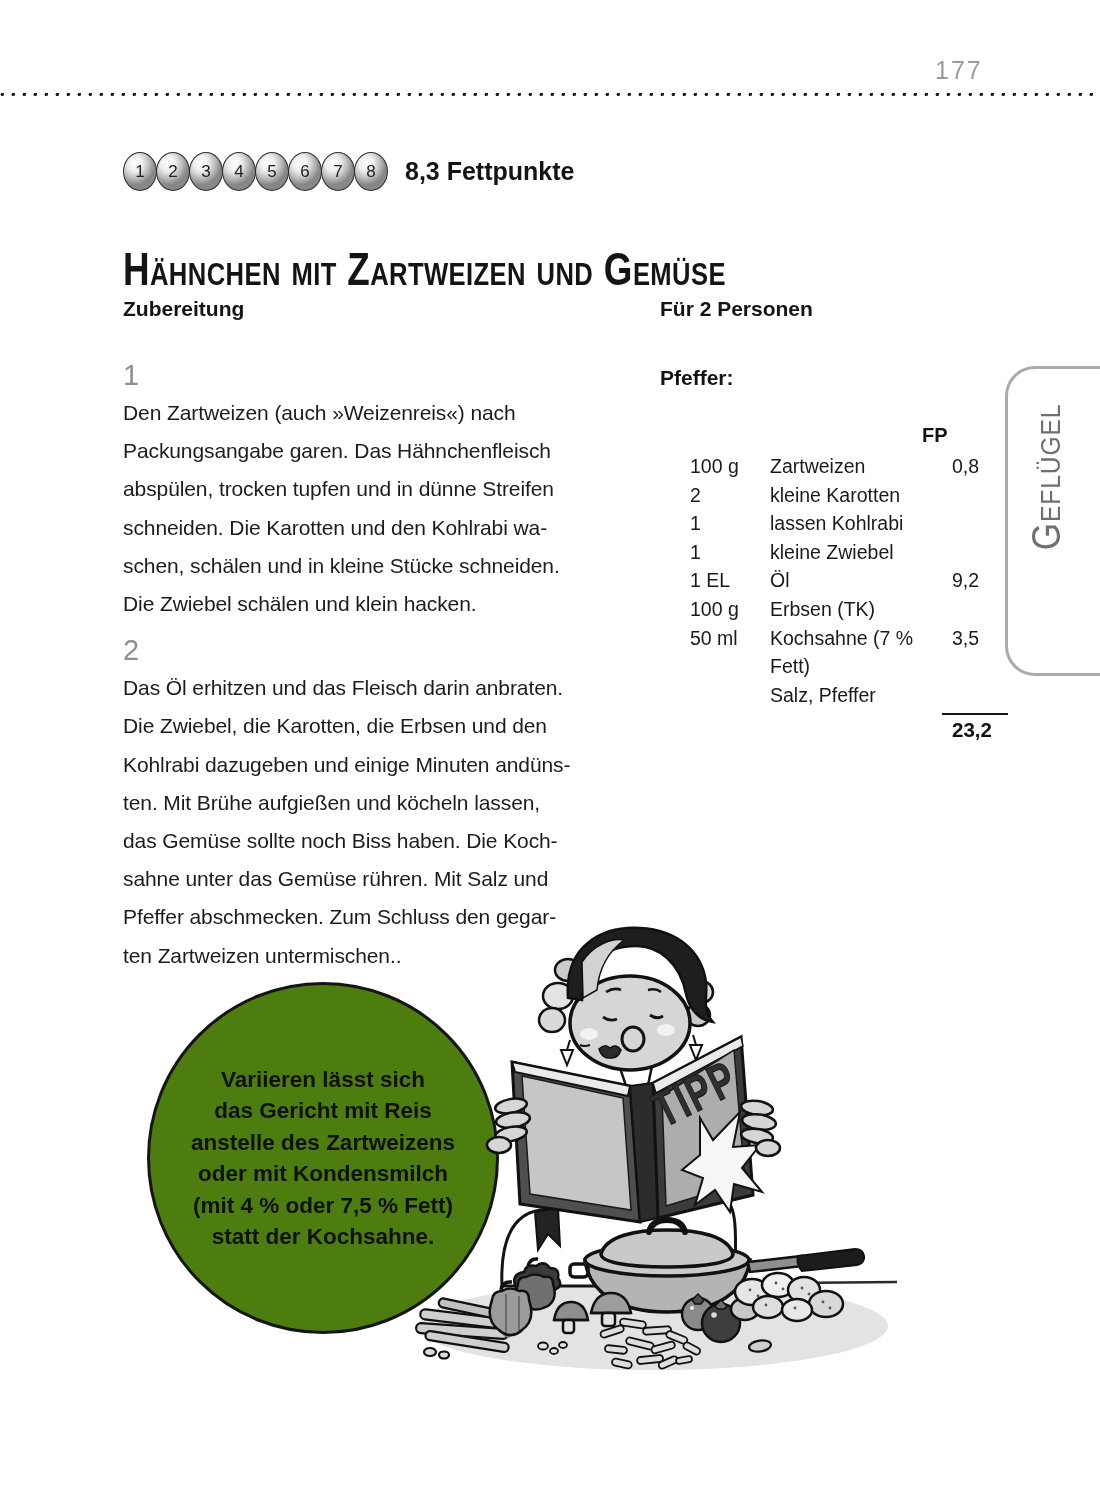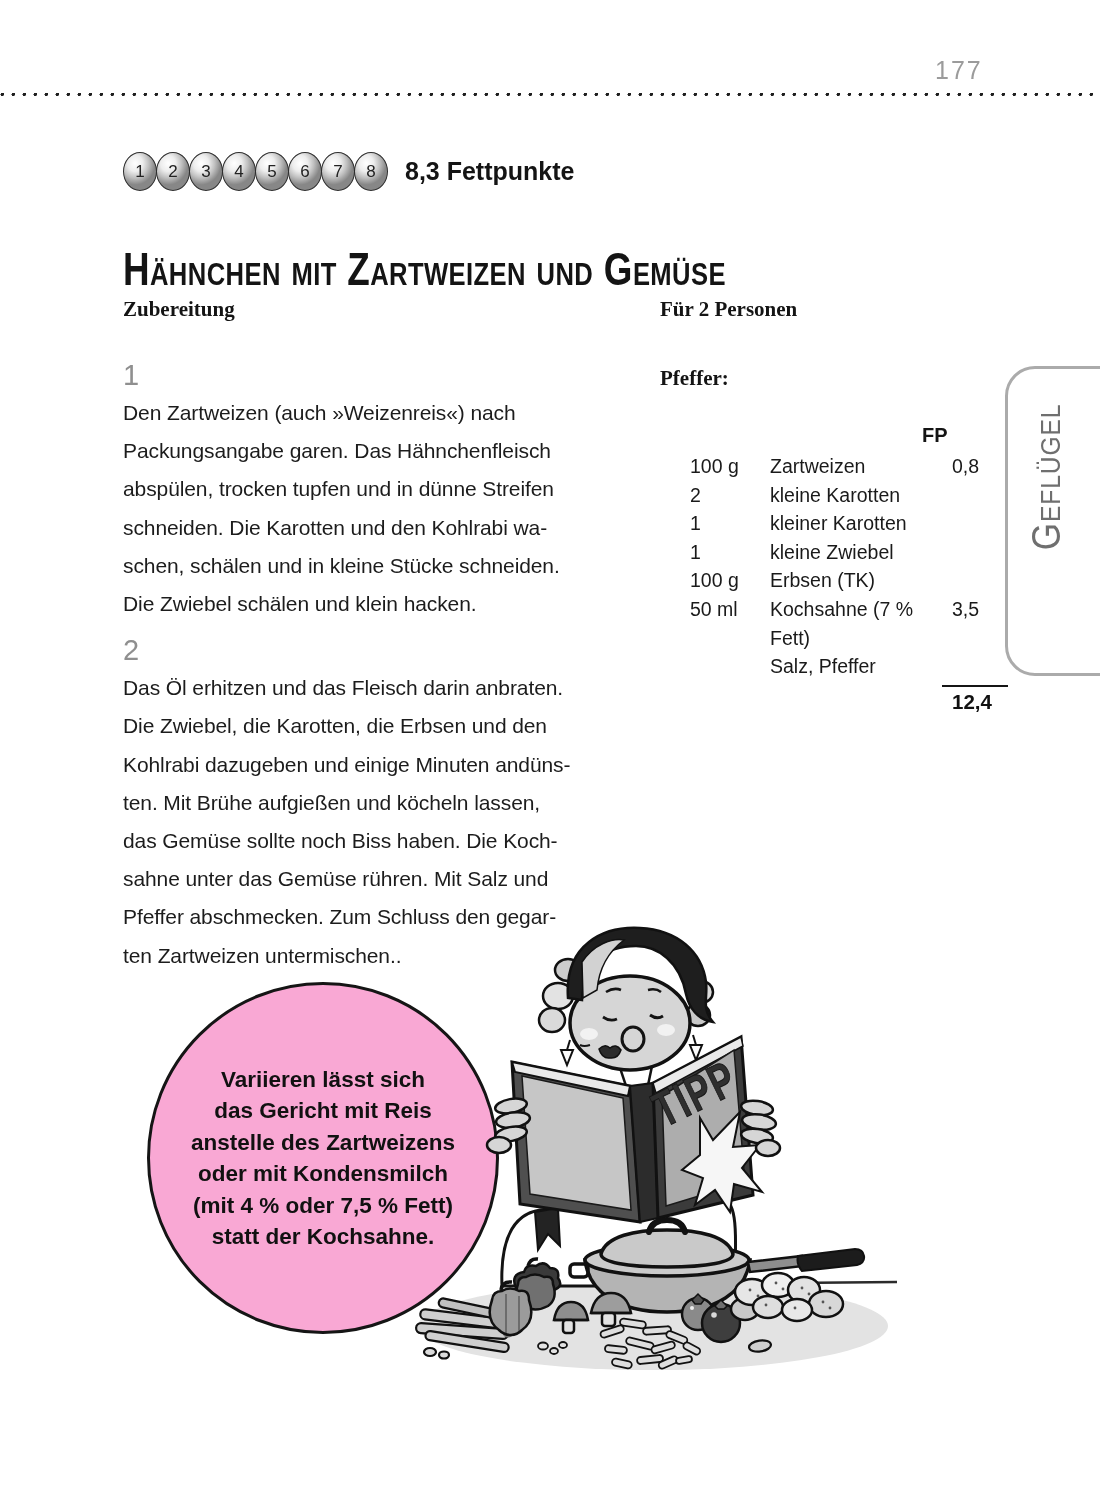--- a/index.html
+++ b/index.html
@@ -23,21 +23,21 @@
     background:radial-gradient(ellipse 62% 58% at 35% 28%, #ffffff 0%, #ededed 38%, #c0c0c0 68%, #878787 100%);
     display:flex; align-items:center; justify-content:center;
     font-size:17px; color:#222;
   }
   .fat-points-label { margin-left:18px; font-weight:bold; font-size:25px; color:#141414; }
   .title {
     position:absolute; left:123px; top:212px; font-size:46px; line-height:52px;
     font-variant:small-caps; letter-spacing:0.5px; white-space:nowrap;
     transform:scaleX(0.8); transform-origin:left top; color:#141414;
   }
-  .col-header { position:absolute; font-weight:bold; font-size:21px; color:#141414;font-family:Liberation Serif, serif; }
+  .col-header { position:absolute; font-weight:bold; font-size:21px; color:#141414; }
   .hdr-zubereitung { left:123px; top:297px; }
   .hdr-personen   { left:660px; top:297px; }
   .hdr-zutaten    { left:660px; top:366px; }
   .steps { position:absolute; left:123px; top:356px; width:545px; }
   .step-num { font-size:29px; color:#8f8f8f; line-height:38px; }
   .step-text { font-size:21px; line-height:38.2px; white-space:pre-line; color:#1c1c1c; letter-spacing:-0.1px; }
   .step-block + .step-block { margin-top:8px; }
   .fp-header { position:absolute; left:922px; top:424px; font-weight:bold; font-size:20px; color:#141414; }
   .ingredients { position:absolute; left:660px; top:452px; width:330px;margin-left:30px; }
   .ing-row { display:grid; grid-template-columns:80px 178px auto; font-size:19.5px; line-height:28.6px; }
@@ -48,21 +48,21 @@
     position:absolute; left:1005px; top:366px; width:170px; height:310px;
     border:3px solid #ababab; border-radius:30px; background:#fff; box-sizing:border-box;
   }
   .category-tab-label {
     position:absolute; left:946px; top:456px; width:200px; height:42px; line-height:42px;
     transform:rotate(-90deg) scaleX(0.88); text-align:center;
     font-variant:small-caps; font-size:40px; color:#6f6f6f; letter-spacing:1px;
   }
   .tip-bubble {
     position:absolute; left:147px; top:982px; width:346px; height:346px;
-    border:3.5px solid #151515; border-radius:50%; background:#f9a8d4; box-sizing:content-box;
+    border:3.5px solid #151515; border-radius:50%; background:#4d7c0f; box-sizing:content-box;
     display:flex; align-items:center; justify-content:center; text-align:center;
   }
   .tip-text { font-weight:bold; font-size:22.5px; line-height:31.5px; white-space:pre-line; color:#111; }
   .illustration { position:absolute; left:400px; top:900px; width:500px; height:540px; pointer-events:none; }
 </style>
 </head>
 <body>
 
 <div class="page">
 
@@ -118,45 +118,50 @@
       <span class="ing-name">Zartweizen</span>
       <span class="ing-fp">0,8</span>
     </div>
     <div class="ing-row">
       <span class="ing-amount">2</span>
       <span class="ing-name">kleine Karotten</span>
       <span class="ing-fp"></span>
     </div>
     <div class="ing-row">
       <span class="ing-amount">1</span>
-      <span class="ing-name">kleiner Karotten</span>
+      <span class="ing-name">lassen Kohlrabi</span>
       <span class="ing-fp"></span>
     </div>
     <div class="ing-row">
       <span class="ing-amount">1</span>
       <span class="ing-name">kleine Zwiebel</span>
       <span class="ing-fp"></span>
+    </div>
+    <div class="ing-row">
+      <span class="ing-amount">1 EL</span>
+      <span class="ing-name">Öl</span>
+      <span class="ing-fp">9,2</span>
     </div>
     <div class="ing-row">
       <span class="ing-amount">100 g</span>
       <span class="ing-name">Erbsen (TK)</span>
       <span class="ing-fp"></span>
     </div>
     <div class="ing-row">
       <span class="ing-amount">50 ml</span>
       <span class="ing-name">Kochsahne (7 % Fett)</span>
       <span class="ing-fp">3,5</span>
     </div>
     <div class="ing-row">
       <span class="ing-amount"></span>
       <span class="ing-name">Salz, Pfeffer</span>
       <span class="ing-fp"></span>
     </div>
     <div class="total-rule"></div>
-    <div class="total-fp">12,4</div>
+    <div class="total-fp">23,2</div>
   </div>
 
   <div class="category-tab"></div>
   <div class="category-tab-label">Geflügel</div>
 
   <div class="tip-bubble">
     <div class="tip-text">Variieren lässt sich
 das Gericht mit Reis
 anstelle des Zartweizens
 oder mit Kondensmilch

